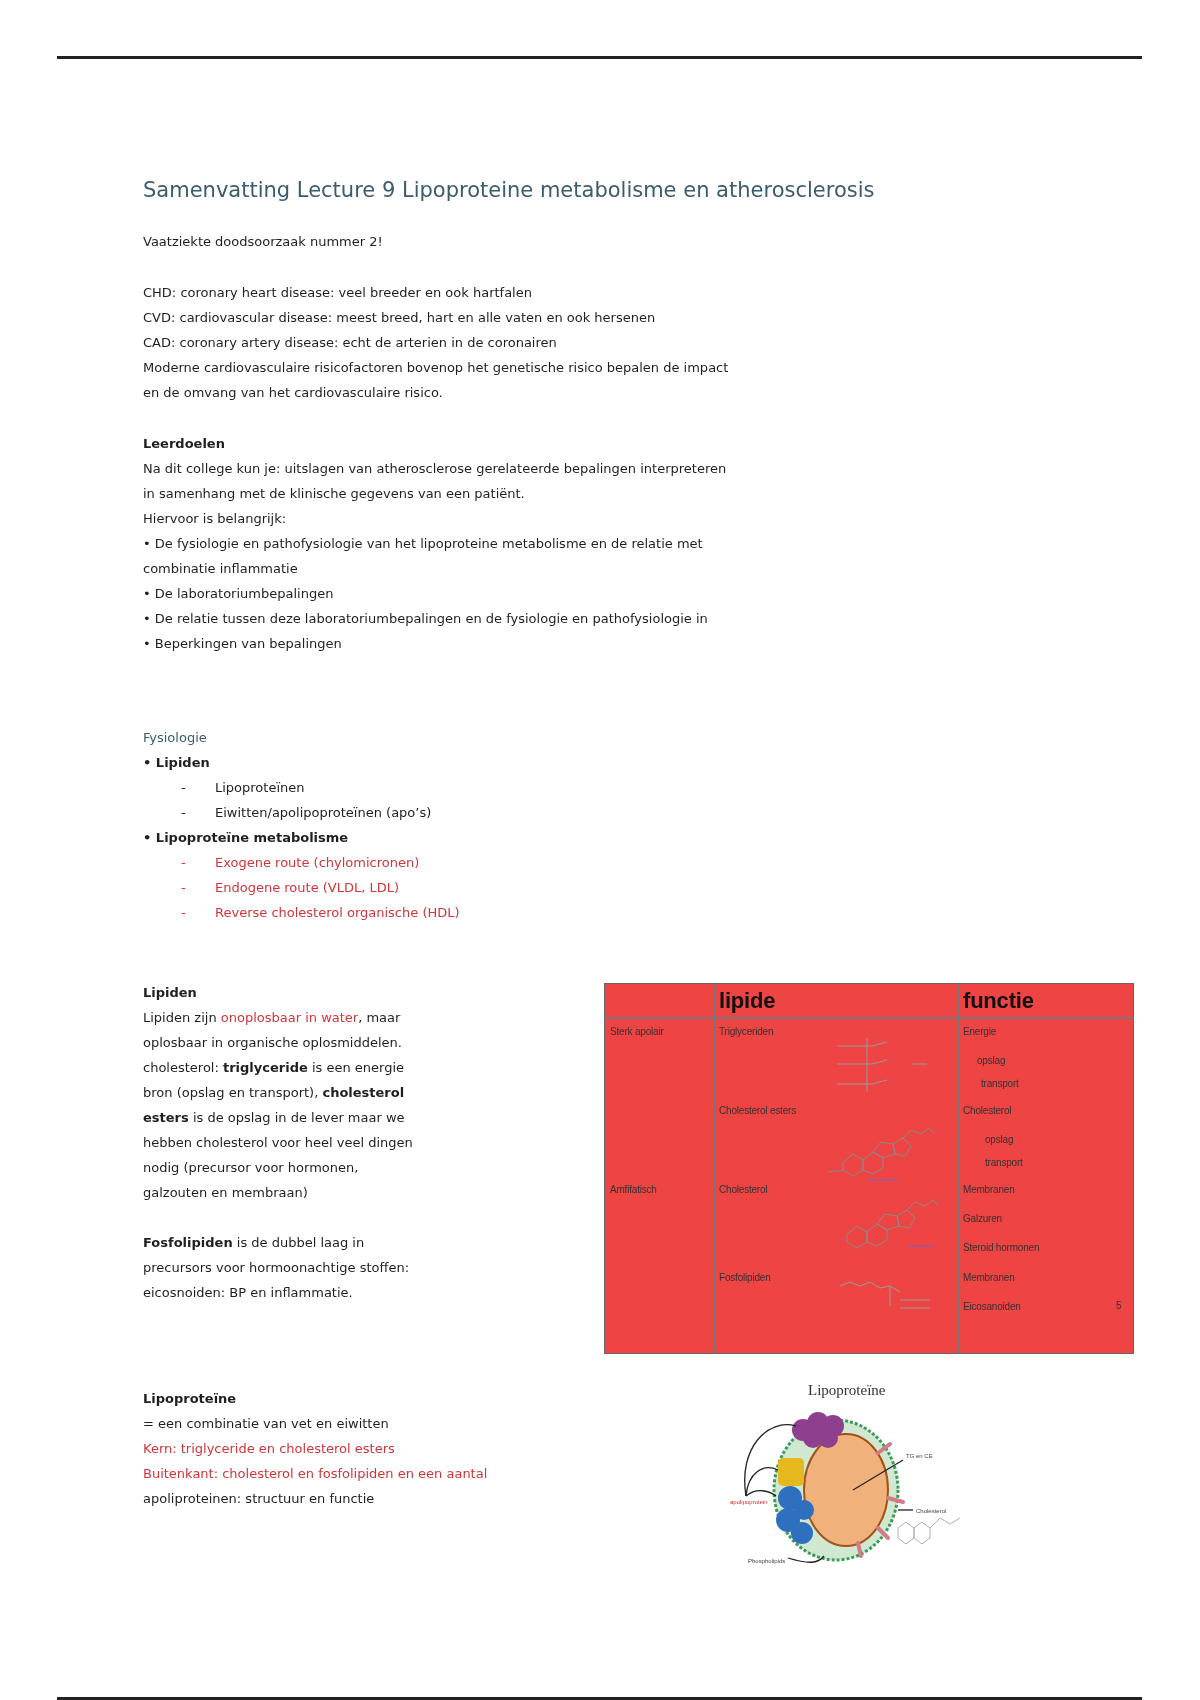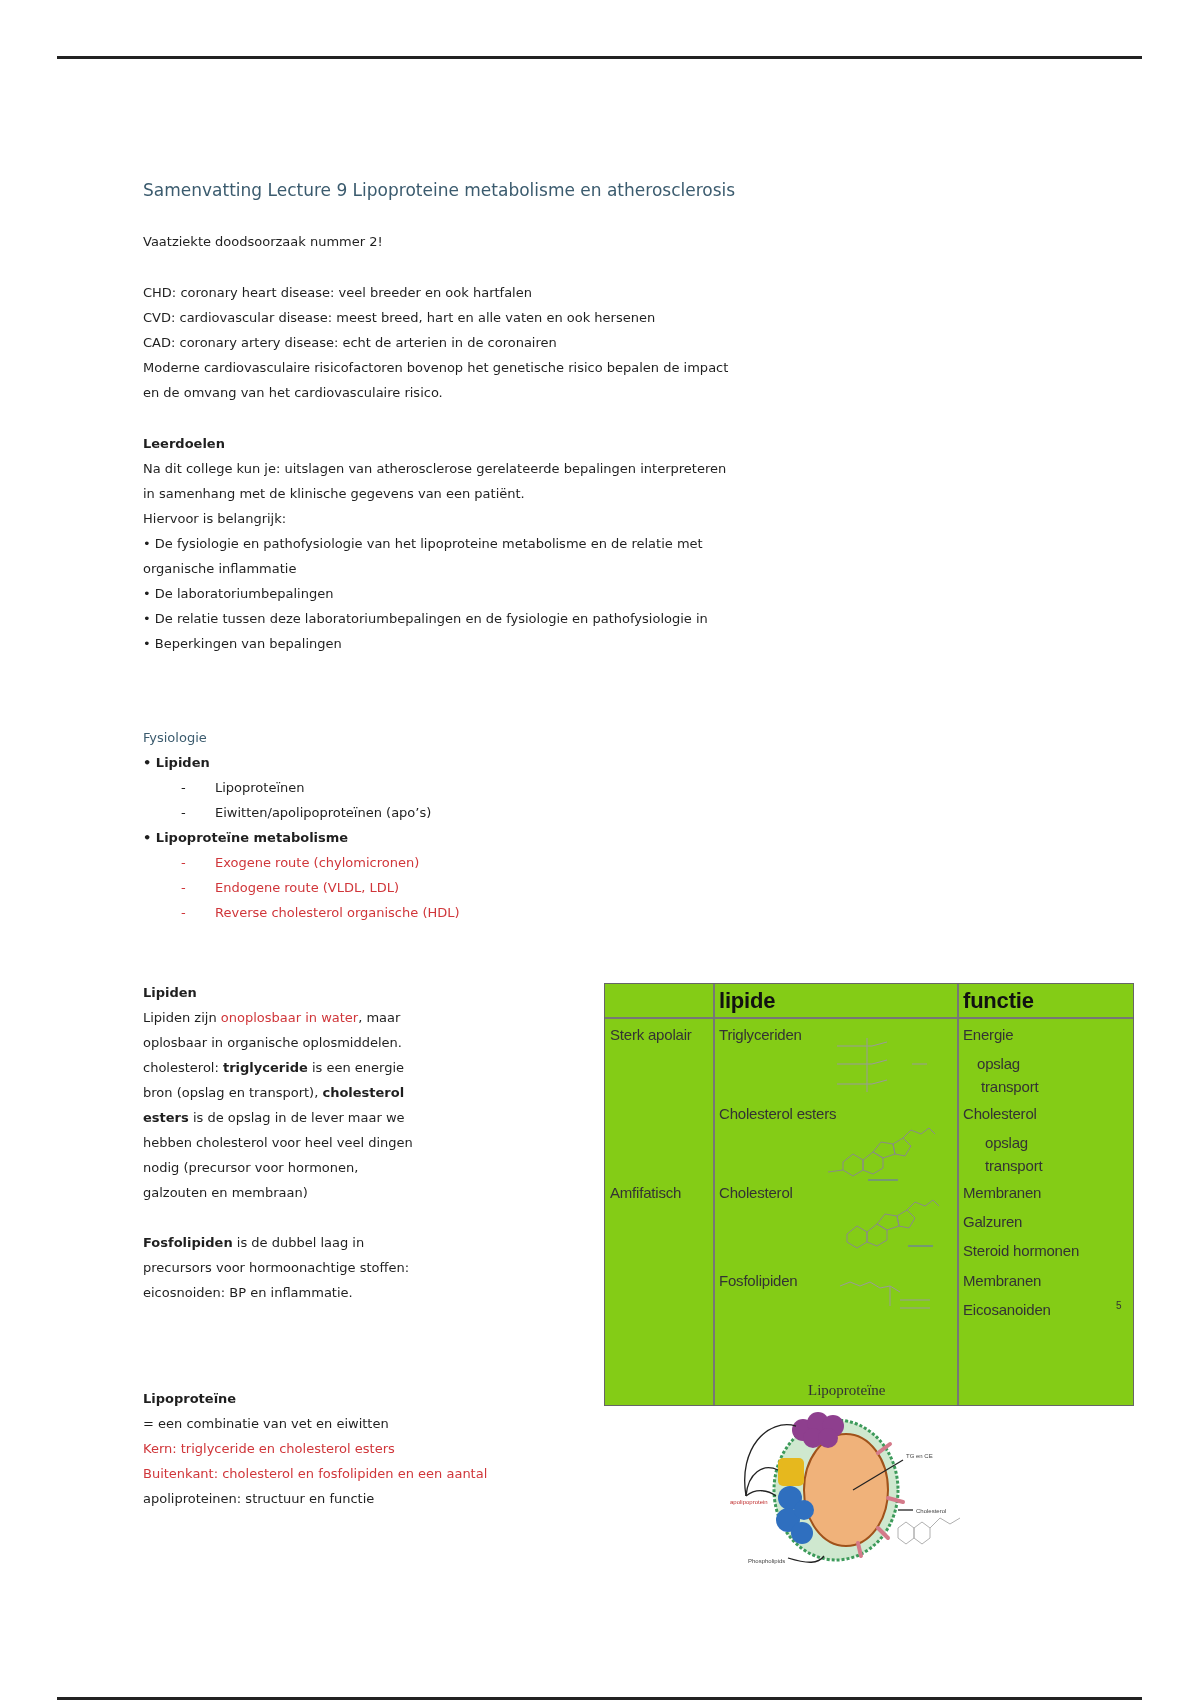--- a/index.html
+++ b/index.html
@@ -5,35 +5,35 @@
   html, body { margin: 0; padding: 0; }
   body {
     width: 1200px; height: 1700px; position: relative; background: #ffffff;
     font-family: "DejaVu Sans", sans-serif; color: #1f1f1f; overflow: hidden;
   }
   .rule { position: absolute; left: 57px; width: 1085px; height: 3px; background: #222; }
   .rule.top { top: 56px; }
   .rule.bottom { top: 1697px; }
   .abs { position: absolute; }
   .t { font-size: 13px; line-height: 25px; white-space: nowrap; }
-  .title { color: #3b5b6e; font-size: 17px; }
+  .title { color: #3b5b6e; font-size: 21px; }
   .b { font-weight: bold; }
   .red { color: #d0363a; }
   .heading-color { color: #3b5b6e; }
   .dash { display: inline-block; width: 72px; padding-left: 38px; box-sizing: border-box; }
 
   
   .tbl {
-    position: absolute; left: 604px; top: 983px; width: 530px; height: 423px;
+    position: absolute; left: 604px; top: 983px; width: 530px; height: 371px;
     border: 1.5px solid #666; box-sizing: border-box; font-family: "Liberation Sans", sans-serif;
-    background: #84cc16;
+    background: #ef4444;
   }
   .tbl .vline { position: absolute; top: 0; bottom: 0; width: 1.5px; background: #777; }
   .tbl .hline { position: absolute; left: 0; right: 0; top: 33px; height: 1.5px; background: #777; }
-  .tbl .cell { position: absolute; font-size: 15px; color: #333; white-space: nowrap; letter-spacing: -0.2px; }
+  .tbl .cell { position: absolute; font-size: 10px; color: #333; white-space: nowrap; letter-spacing: -0.2px; }
   .tbl .hdr { font-size: 22px; font-weight: bold; color: #111; }
   .mol { position: absolute; }
 
   
   .fig { position: absolute; left: 728px; top: 1378px; width: 250px; height: 190px; }
   .fig-title { position: absolute; left: 80px; top: 4px; font-family: "Liberation Serif", serif; font-size: 15px; color: #333; }
 </style>
 </head>
 <body>
 
@@ -50,21 +50,21 @@
   <div class="t">Moderne cardiovasculaire risicofactoren bovenop het genetische risico bepalen de impact</div>
   <div class="t">en de omvang van het cardiovasculaire risico.</div>
 </div>
 
 <div class="abs" style="left:143px; top:431px;">
   <div class="t b">Leerdoelen</div>
   <div class="t">Na dit college kun je: uitslagen van atherosclerose gerelateerde bepalingen interpreteren</div>
   <div class="t">in samenhang met de klinische gegevens van een patiënt.</div>
   <div class="t">Hiervoor is belangrijk:</div>
   <div class="t">• De fysiologie en pathofysiologie van het lipoproteine metabolisme en de relatie met</div>
-  <div class="t">organische inflammatie</div>
+  <div class="t">combinatie inflammatie</div>
   <div class="t">• De laboratoriumbepalingen</div>
   <div class="t">• De relatie tussen deze laboratoriumbepalingen en de fysiologie en pathofysiologie in</div>
   <div class="t">• Beperkingen van bepalingen</div>
 </div>
 
 <div class="abs" style="left:143px; top:725px;">
   <div class="t heading-color">Fysiologie</div>
   <div class="t b"><span>•</span> <span>Lipiden</span></div>
   <div class="t"><span class="dash">-</span><span>Lipoproteïnen</span></div>
   <div class="t"><span class="dash">-</span><span>Eiwitten/apolipoproteïnen (apo’s)</span></div>

